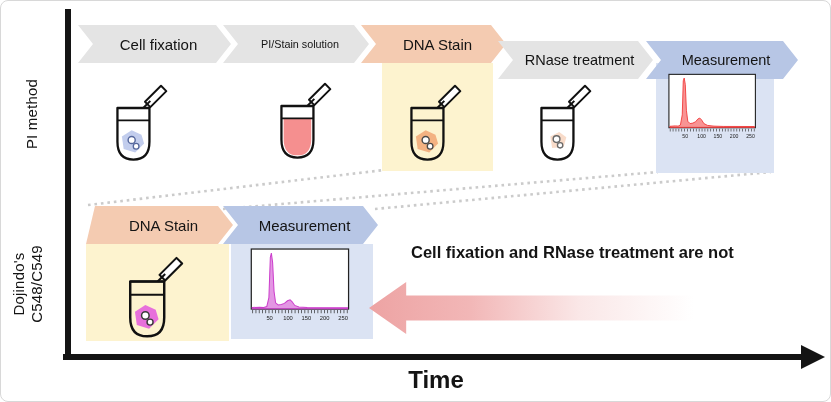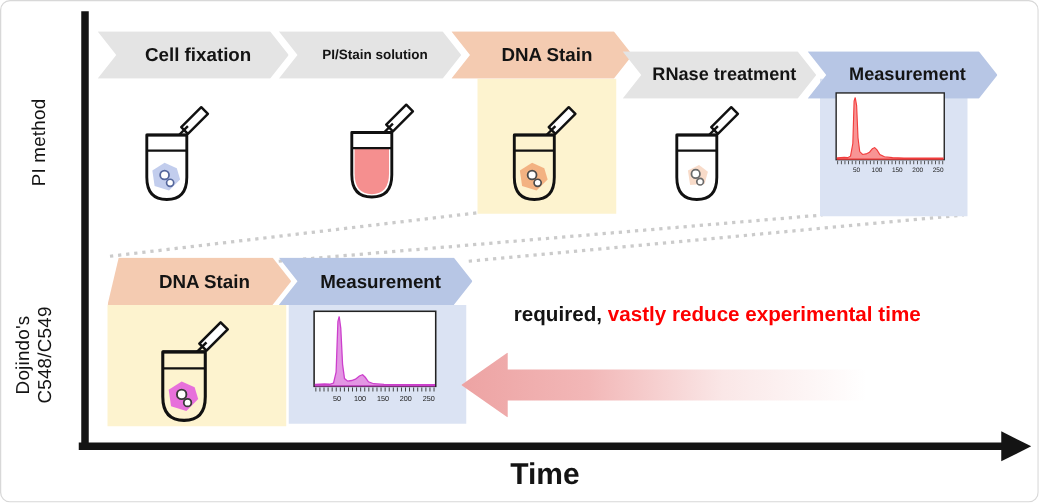--- a/index.html
+++ b/index.html
@@ -22,21 +22,21 @@
     border-left:24px solid var(--ink);border-top:12px solid transparent;border-bottom:12px solid transparent;}
   .time-label{position:absolute;left:380px;top:365px;width:110px;text-align:center;
     font-size:24px;font-weight:bold;color:var(--ink);}
   
   .rot-label{position:absolute;transform:rotate(-90deg);text-align:center;color:var(--ink);
     font-size:15px;font-weight:500;letter-spacing:.2px;}
   .rot-label.pi{left:-38px;top:103px;width:140px;height:20px;}
   .rot-label.dojindo{left:-42px;top:264px;width:140px;height:38px;line-height:1.2;}
   
   .chev{position:absolute;height:38px;display:flex;flex-direction:column;
-    justify-content:center;z-index:2;color:var(--ink);font-weight:bold;text-align:center;}
+    justify-content:center;z-index:2;color:var(--ink);font-weight:normal;text-align:center;}
   .chev .pad{padding-left:8px;}
   .chev-shape{clip-path:polygon(0 0, calc(100% - 15px) 0, 100% 50%, calc(100% - 15px) 100%, 0 100%, 15px 50%);}
   .chev-slant{clip-path:polygon(9px 0, calc(100% - 15px) 0, 100% 50%, calc(100% - 15px) 100%, 0 100%);}
   .row1{top:24px;} .row2{top:205px;}
   .c-gray{background:var(--chevron-gray);} .c-salmon{background:var(--chevron-salmon);} .c-blue{background:var(--chevron-blue);}
   .fs15{font-size:15px;} .fs14{font-size:14.5px;margin-top:16px;}
   .two-line{font-size:10.8px;line-height:1.18;}
   
   .box{position:absolute;z-index:1;}
   .box.yellow{background:var(--highlight-yellow);}
@@ -192,16 +192,16 @@
       <text x="36.5" y="70" text-anchor="middle">100</text>
       <text x="54.2" y="70" text-anchor="middle">150</text>
       <text x="71.9" y="70" text-anchor="middle">200</text>
       <text x="89.7" y="70" text-anchor="middle">250</text>
     </svg>
   </div>
 
   <div class="reduce-arrow"></div>
 
   <div class="annotation">
-    <div><span>required, </span><span class="red">vastly reduce experimental time</span></div>
+    <div>Cell fixation and RNase treatment are not</div>
   </div>
 
 </div>
 
 </body></html>

